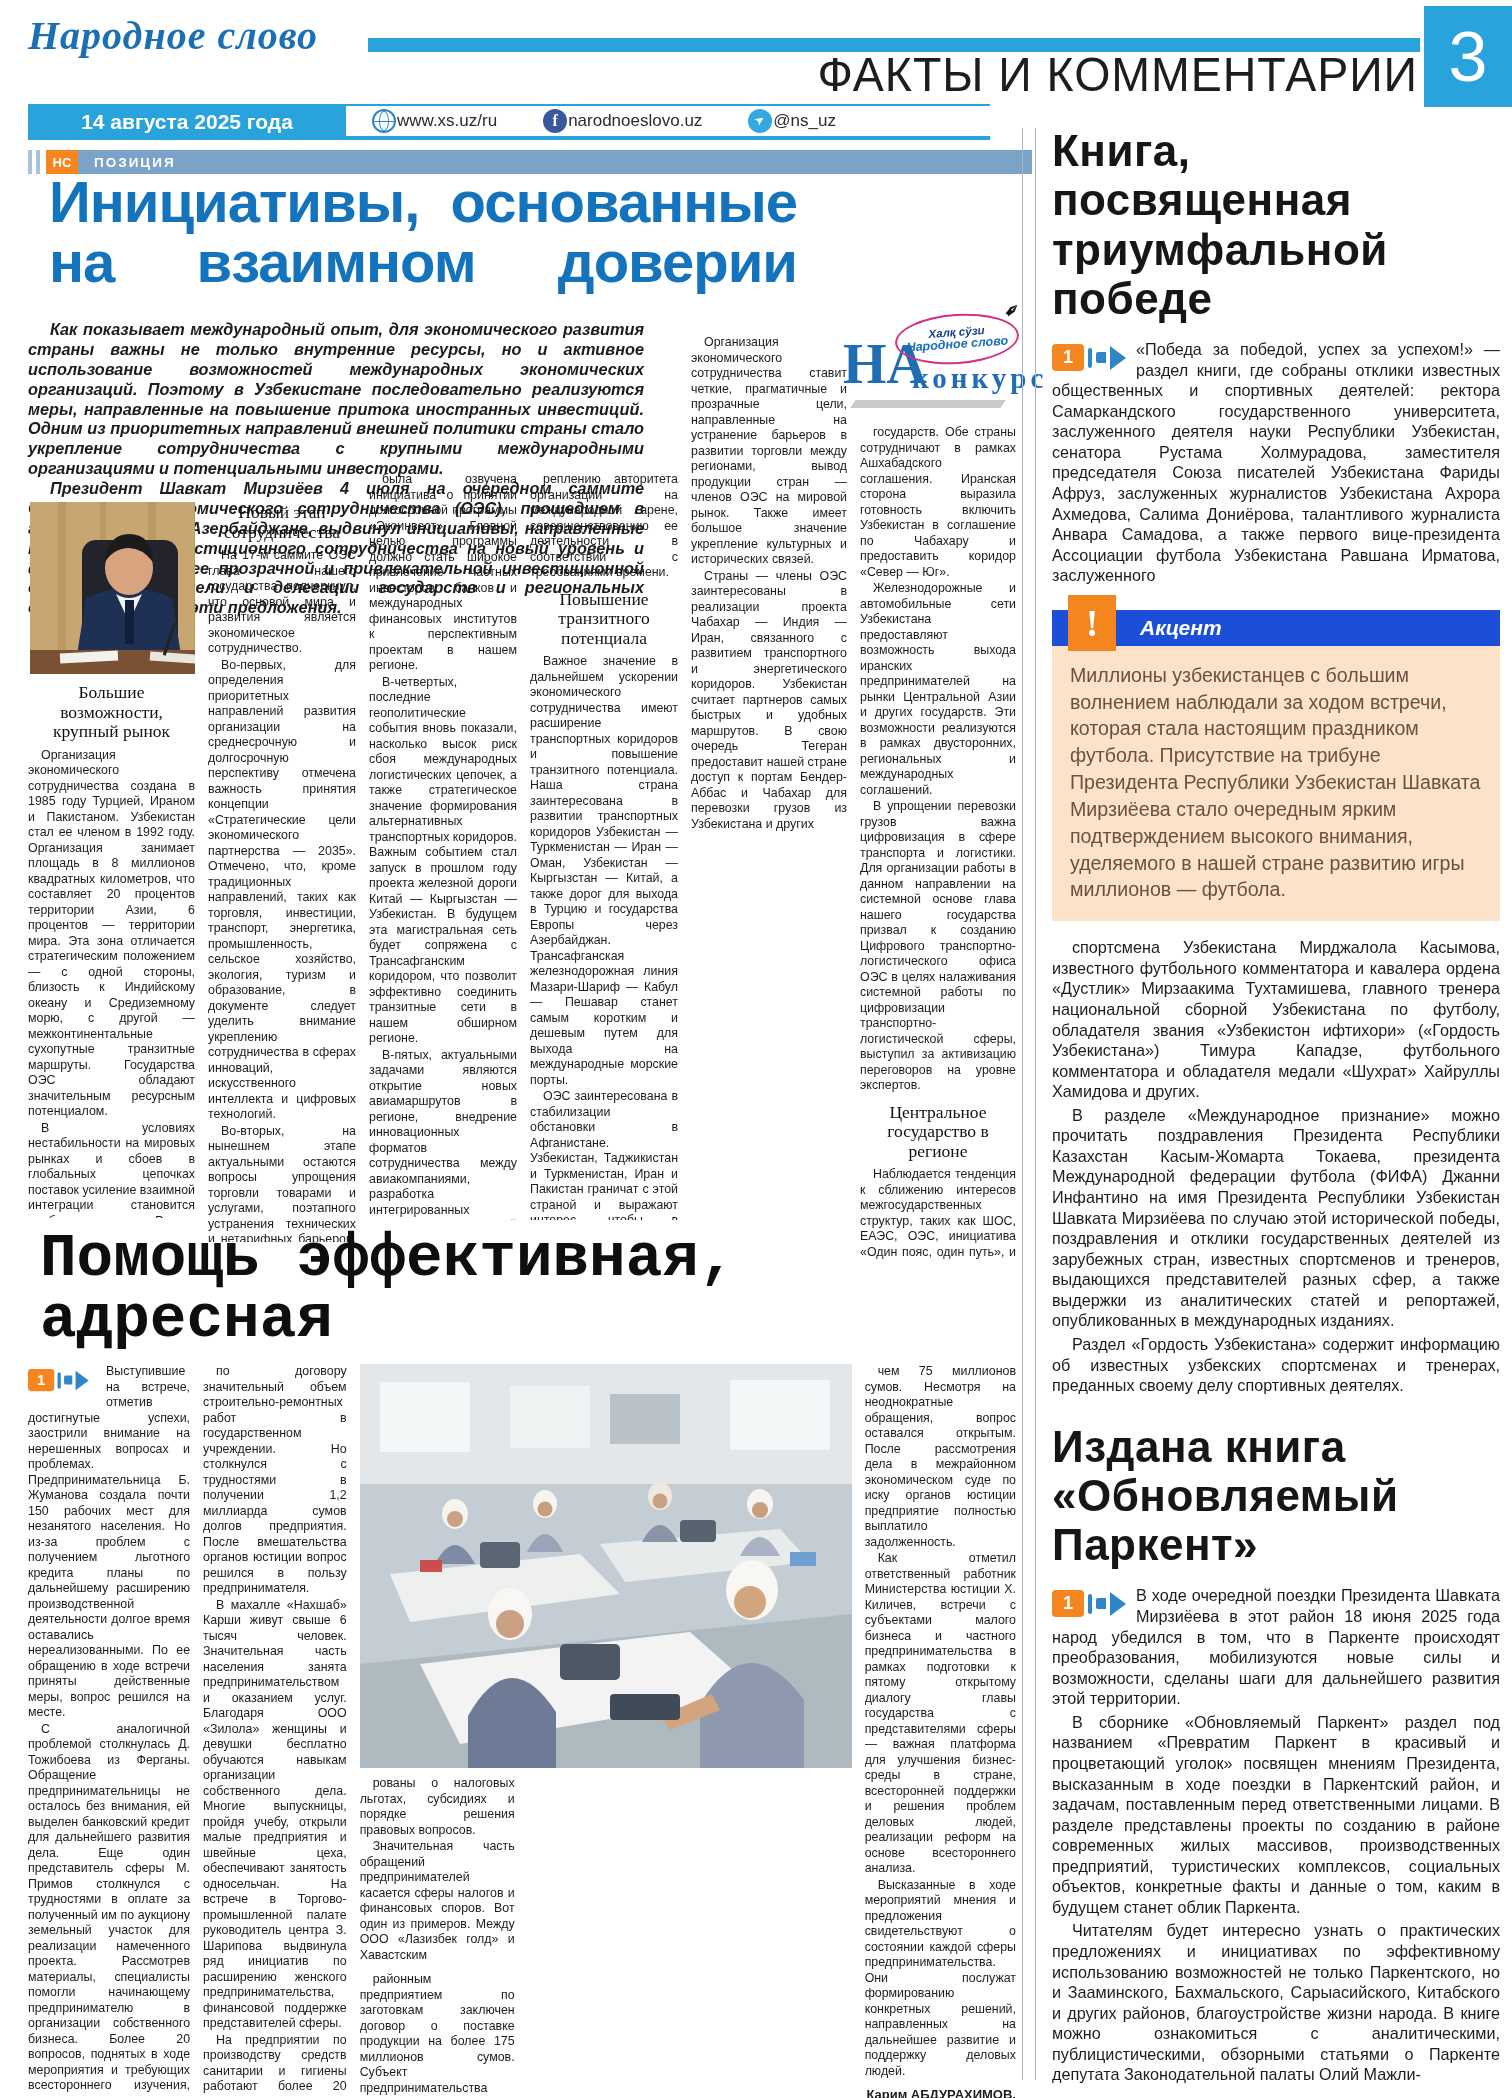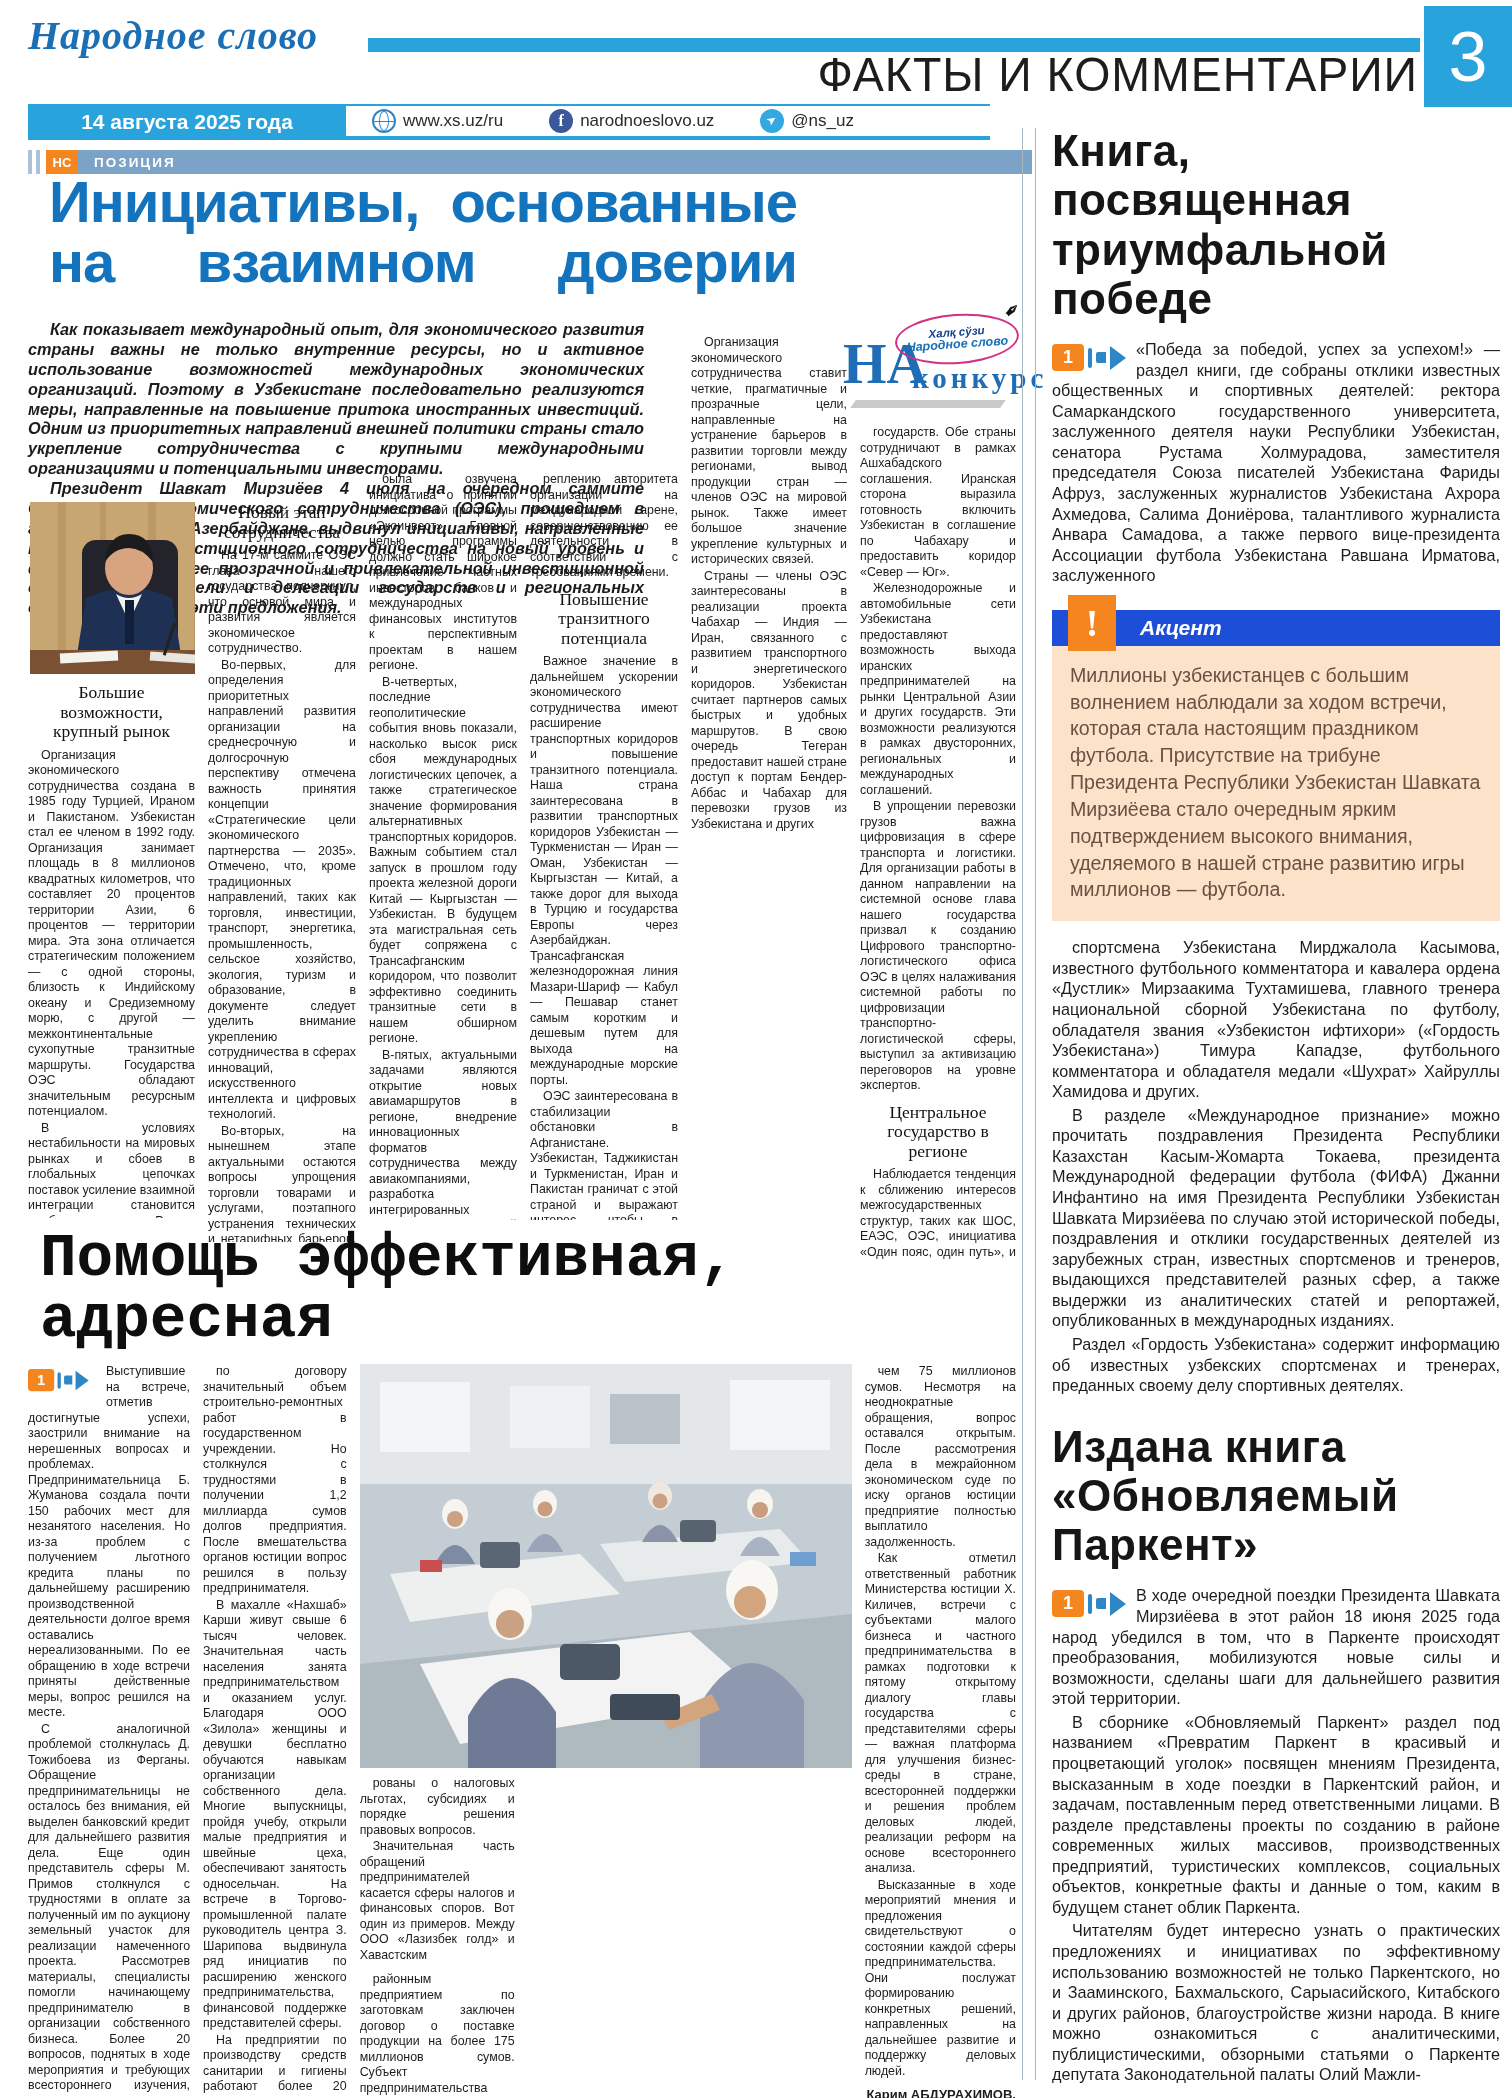--- a/index.html
+++ b/index.html
@@ -13,21 +13,21 @@
   .topbar{left:368px;top:38px;width:1052px;height:14px;background:#29a3dc;}
   .facts{left:640px;top:46px;width:778px;text-align:right;font-size:49px;letter-spacing:1px;
          color:#1d1d1d;transform:scaleX(.95);transform-origin:right;}
   .pagebox{left:1424px;top:6px;width:88px;height:101px;background:#29a3dc;color:#fff;
            display:flex;align-items:center;justify-content:center;font-size:70px;}
   .daterow{left:28px;top:104px;display:flex;height:36px;}
   .datebox{width:318px;background:#29a3dc;color:#fff;font-weight:bold;font-size:21px;
            display:flex;align-items:center;justify-content:center;}
   .linksbox{width:592px;background:#fff;border-top:2px solid #29a3dc;border-bottom:4px solid #29a3dc;
             display:flex;align-items:center;gap:46px;padding:0 26px;font-size:17px;color:#2b2b2b;}
-  .linkitem{display:flex;align-items:center;gap:7px;}
+  .linkitem{display:flex;align-items:center;gap:1px;}
   .ic-globe{width:24px;height:24px;border:2px solid #2f86c7;border-radius:50%;position:relative;box-sizing:border-box;}
   .ic-globe:before{content:"";position:absolute;left:50%;top:0;width:46%;height:100%;margin-left:-23%;
                    border:1.5px solid #2f86c7;border-radius:50%;box-sizing:border-box;}
   .ic-globe:after{content:"";position:absolute;left:0;top:50%;width:100%;border-top:1.5px solid #2f86c7;}
   .ic-fb{width:24px;height:24px;border-radius:50%;background:#3a589b;color:#fff;font-weight:bold;
          font-family:"Liberation Serif",serif;display:flex;align-items:center;justify-content:center;font-size:16px;}
   .ic-tg{width:24px;height:24px;border-radius:50%;background:#34a8e0;color:#fff;display:flex;
          align-items:center;justify-content:center;font-size:12px;}
   .ic-tg span{display:inline-block;transform:rotate(-35deg) translate(0,-1px);}
 

